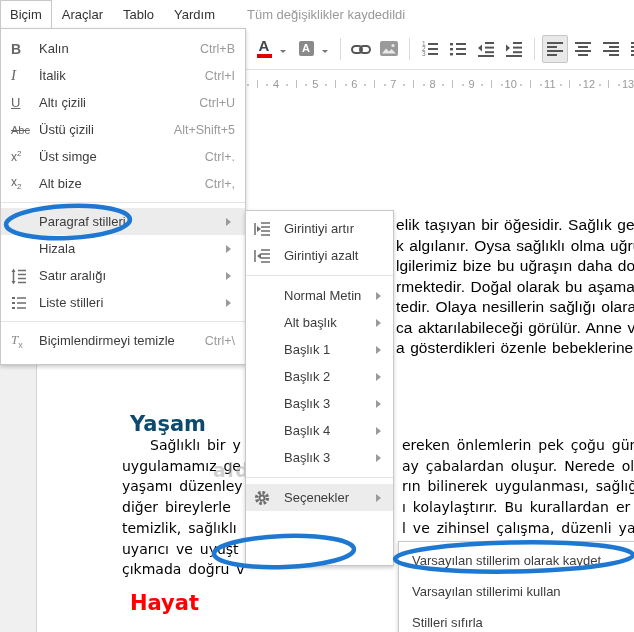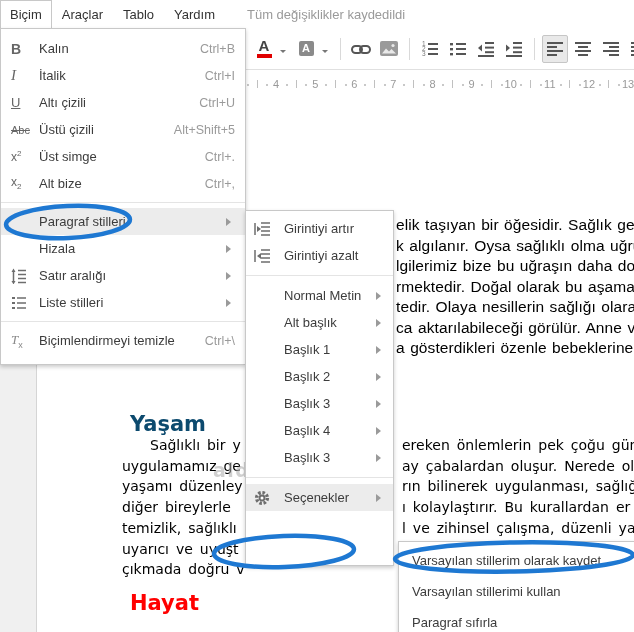--- a/index.html
+++ b/index.html
@@ -466,21 +466,21 @@
       </div>
     </div>
 <div class="menu" id="menu-options">
       <div class="mrow">
         <span class="mlabel">Varsayılan stillerim olarak kaydet</span>
       </div>
       <div class="mrow">
         <span class="mlabel">Varsayılan stillerimi kullan</span>
       </div>
       <div class="mrow">
-        <span class="mlabel">Paragraf sıfırla</span>
+        <span class="mlabel">Stilleri sıfırla</span>
       </div>
     </div>
 
 <svg class="ann" style="left:2px;top:203px" width="132" height="38" viewBox="0 0 132 38">
   <ellipse cx="66" cy="19" rx="62" ry="16" fill="none" stroke="#1e78d2" stroke-width="4.5" transform="rotate(-2.5 66 19)"></ellipse>
 </svg>
 <svg class="ann" style="left:210px;top:533px" width="148" height="37" viewBox="0 0 148 37">
   <ellipse cx="74" cy="18.5" rx="70" ry="15.5" fill="none" stroke="#1e78d2" stroke-width="4.5" transform="rotate(-2 74 18.5)"></ellipse>
 </svg>
 <svg class="ann" style="left:391px;top:540px" width="248" height="35" viewBox="0 0 248 35">

